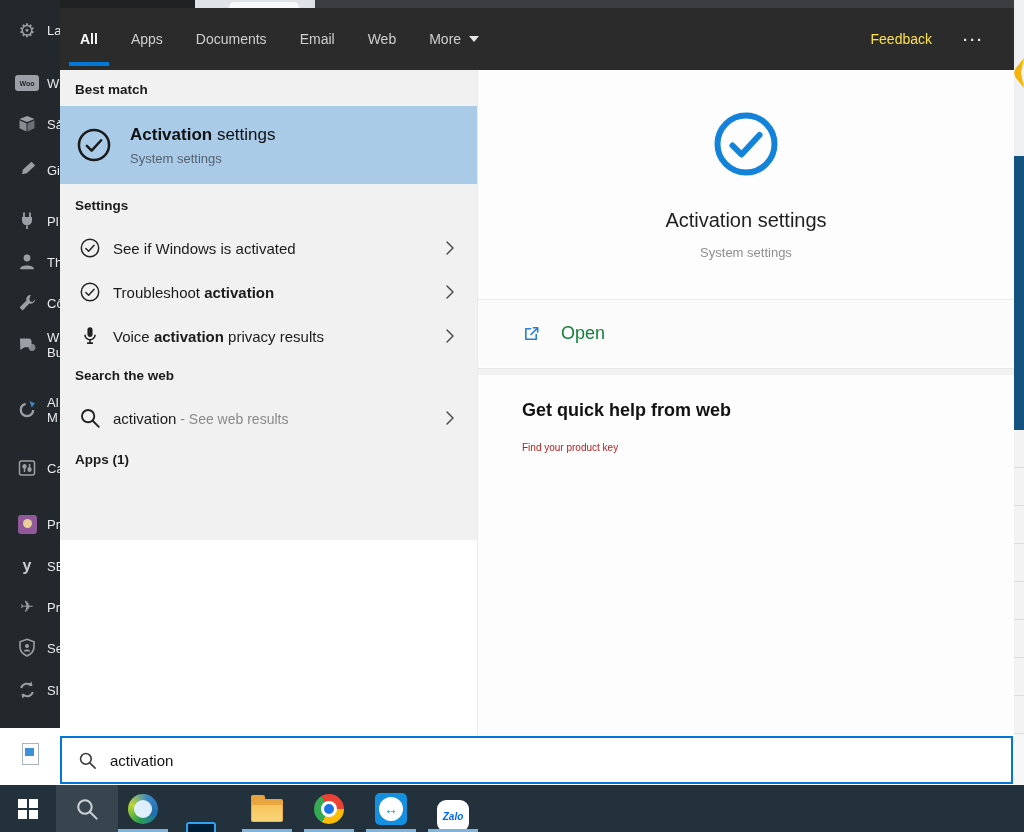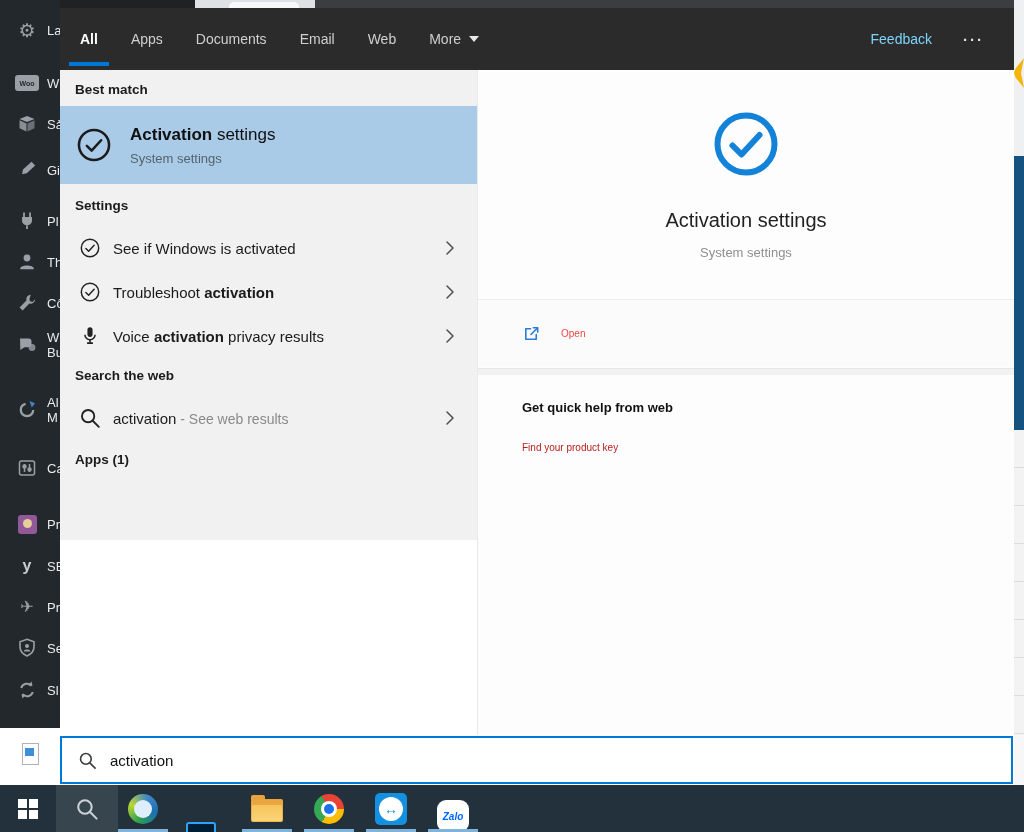--- a/index.html
+++ b/index.html
@@ -32,21 +32,21 @@
   .file-ic{position:absolute;left:22px;top:15px;width:15px;height:20px;background:#fdfdfd;border:1px solid #a9b4bd;}
   .file-ic::after{content:"";position:absolute;left:2px;top:4px;width:9px;height:8px;background:#3f8fd6;}
 
   
   .search-header{position:absolute;left:60px;top:8px;width:954px;height:62px;background:#2b2b2b;color:#cfcfcf;font-size:14px;}
   .tabs{position:absolute;left:20px;top:0;height:62px;display:flex;gap:33px;align-items:stretch;}
   .tab{position:relative;display:flex;align-items:center;color:#cfcfcf;}
   .tab.selected{color:#fff;font-weight:bold;}
   .tab.selected::after{content:"";position:absolute;left:-11px;right:-11px;bottom:4px;height:4px;background:#0078d7;}
   .tab-caret{margin-left:8px;width:0;height:0;border-left:5px solid transparent;border-right:5px solid transparent;border-top:6px solid #e6e6e6;}
-  .feedback{position:absolute;right:82px;top:0;height:62px;display:flex;align-items:center;color:#7dd3fc;}
+  .feedback{position:absolute;right:82px;top:0;height:62px;display:flex;align-items:center;color:#fde047;}
   .overflow-btn{position:absolute;right:30px;top:0;height:62px;display:flex;align-items:center;color:#e4e4e4;font-weight:bold;letter-spacing:2px;font-size:15px;}
 
   
   .left-panel{position:absolute;left:60px;top:70px;width:417px;height:470px;background:#f1f1f1;}
   .section-header{position:absolute;left:15px;font-size:13.5px;font-weight:bold;color:#1b1b1b;}
   .bm-item{position:absolute;left:0;top:36px;width:100%;height:78px;background:#a9cbe8;display:flex;align-items:center;}
   .bm-icon{margin-left:15px;color:#1b1b1b;display:flex;}
   .bm-text{margin-left:17px;}
   .bm-title{font-size:17px;color:#101010;}
   .bm-sub{font-size:13px;color:#55626e;margin-top:6px;}
@@ -57,23 +57,23 @@
   .row-chevron{position:absolute;right:22px;top:50%;transform:translateY(-50%);color:#4f4f4f;display:flex;}
 
   
   .right-panel{position:absolute;left:477px;top:70px;width:537px;height:665px;background:#fdfdfd;border-left:1px solid #eaeaea;box-sizing:border-box;}
   .pv-icon{position:absolute;left:50%;transform:translateX(-50%);top:38px;color:#1283d8;display:flex;}
   .pv-title{position:absolute;top:139px;width:100%;text-align:center;font-size:20px;color:#1f1f1f;}
   .pv-sub{position:absolute;top:175px;width:100%;text-align:center;font-size:13px;color:#8f8f8f;}
   .pv-div{position:absolute;left:0;right:0;height:1px;background:#ececec;}
   .open-row{position:absolute;left:0;right:0;top:230px;height:67px;background:#fbfbfb;display:flex;align-items:center;}
   .open-icon{margin-left:44px;color:#2b7cd3;display:flex;}
-  .open-label{margin-left:20px;font-size:10px;color:#ef4444;}
+  .open-label{margin-left:20px;font-size:18px;color:#15803d;}
   .pv-band{position:absolute;left:0;right:0;top:298px;height:6px;background:#f2f2f2;border-top:1px solid #e6e6e6;}
-  .help-header{position:absolute;left:44px;top:330px;font-size:13px;font-weight:bold;color:#111;}
+  .help-header{position:absolute;left:44px;top:330px;font-size:18px;font-weight:bold;color:#111;}
   .help-link{position:absolute;left:44px;top:372px;font-size:10px;color:#b91c1c;}
 
   
   .search-box{position:absolute;left:60px;top:736px;width:953px;height:48px;background:#fff;border:2px solid #0078d7;
               box-sizing:border-box;display:flex;align-items:center;}
   .sbx-icon{margin-left:16px;color:#3d3d3d;display:flex;}
   .sbx-value{margin-left:13px;font-size:15px;color:#111;}
 
   
   .taskbar{position:absolute;left:0;top:785px;width:1024px;height:47px;background:#22313c;}

